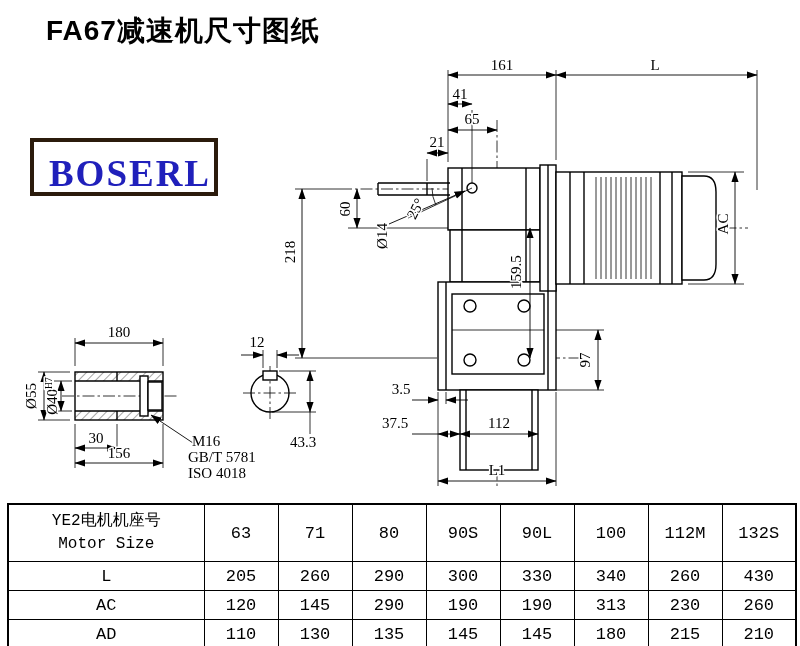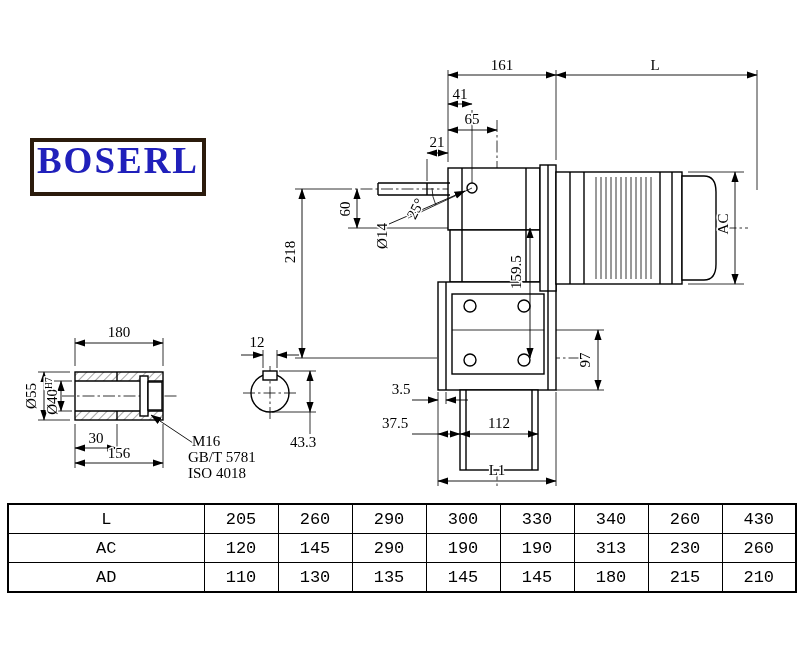--- a/index.html
+++ b/index.html
@@ -1,21 +1,21 @@
 <!DOCTYPE html>
 <html><head>
 <meta charset="utf-8">
 <style>
   html,body{margin:0;padding:0;background:#fff;}
   .page{position:relative;width:800px;height:646px;background:#fff;overflow:hidden;
         font-family:"Liberation Sans",sans-serif;color:#000;}
   .title{position:absolute;left:46px;top:12px;font-size:28px;font-weight:bold;
          letter-spacing:1px;font-family:"Liberation Sans",sans-serif;}
   .logo-box{position:absolute;left:30px;top:138px;width:168px;height:50px;
-            border:4px solid #2b1b0c;background:#fff;display:flex;align-items:flex-start;justify-content:center;}
+            border:4px solid #2b1b0c;background:#fff;display:flex;align-items:flex-end;justify-content:center;padding-left:12px;}
   .logo-text{font-family:"Liberation Serif",serif;font-weight:bold;font-size:37px;
              color:#2020bb;letter-spacing:2px;line-height:1;}
   svg{position:absolute;left:0;top:0;}
   .ln{stroke:#000;stroke-width:1.4;fill:none;}
   .lnf{stroke:#000;stroke-width:1.4;fill:#fff;}
   .thin{stroke:#000;stroke-width:0.8;fill:none;}
   .cl{stroke:#000;stroke-width:0.8;fill:none;stroke-dasharray:12 3 2.5 3;}
   .dim{stroke:#000;stroke-width:0.9;fill:none;}
   .dtx{font-family:"Liberation Serif",serif;font-size:15px;fill:#000;text-anchor:middle;
        paint-order:stroke;stroke:#fff;stroke-width:3px;stroke-linejoin:round;}
@@ -221,38 +221,53 @@
     <text class="dtx" transform="rotate(-90 57 396)" x="57" y="396"><tspan>Ø40</tspan><tspan dy="-5" font-size="9.5">H7</tspan></text>
     <text class="dtx" x="96" y="443">30</text>
     <text class="dtx" x="119" y="458">156</text>
     <text class="dtx" x="257" y="347">12</text>
     <text class="dtx" x="303" y="447">43.3</text>
     <text class="dtx dtx-s" x="192" y="446">M16</text>
     <text class="dtx dtx-s" x="188" y="462">GB/T 5781</text>
     <text class="dtx dtx-s" x="188" y="478">ISO 4018</text>
   </svg>
 
+  <div class="title">FA67减速机尺寸图纸</div>
 
   <div class="logo-box">
     <span class="logo-text">BOSERL</span>
   </div>
 
   <table class="spec-table">
     <colgroup>
       <col style="width:196px">
         <col style="width:74px">
         <col style="width:74px">
         <col style="width:74px">
       <col style="width:74px">
         <col style="width:74px">
         <col style="width:74px">
         <col style="width:74px">
         <col style="width:74px">
     </colgroup>
     <tbody>
+      <tr class="hdr">
+        <td class="hdr-cell">
+          <div>YE2电机机座号</div>
+          <div>Motor Size</div>
+        </td>
+        <td>63</td>
+        <td>71</td>
+        <td>80</td>
+        <td>90S</td>
+        <td>90L</td>
+        <td>100</td>
+        <td>112M</td>
+        <td>132S</td>
+      </tr>
       <tr>
         <td>L</td>
         <td>205</td>
         <td>260</td>
         <td>290</td>
         <td>300</td>
         <td>330</td>
         <td>340</td>
         <td>260</td>
         <td>430</td>

